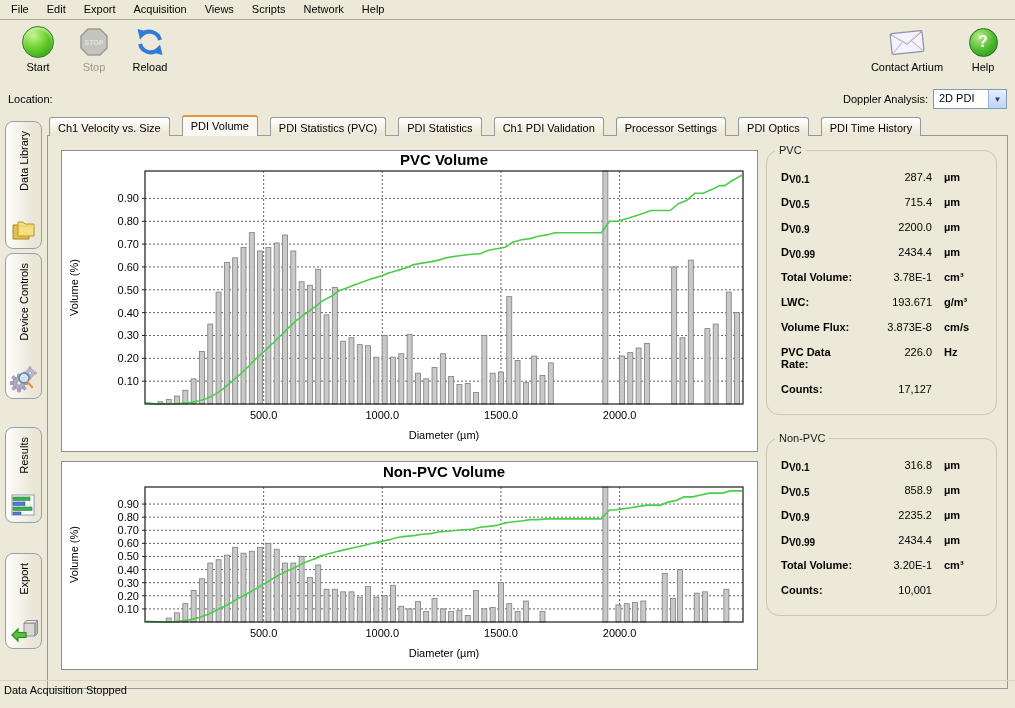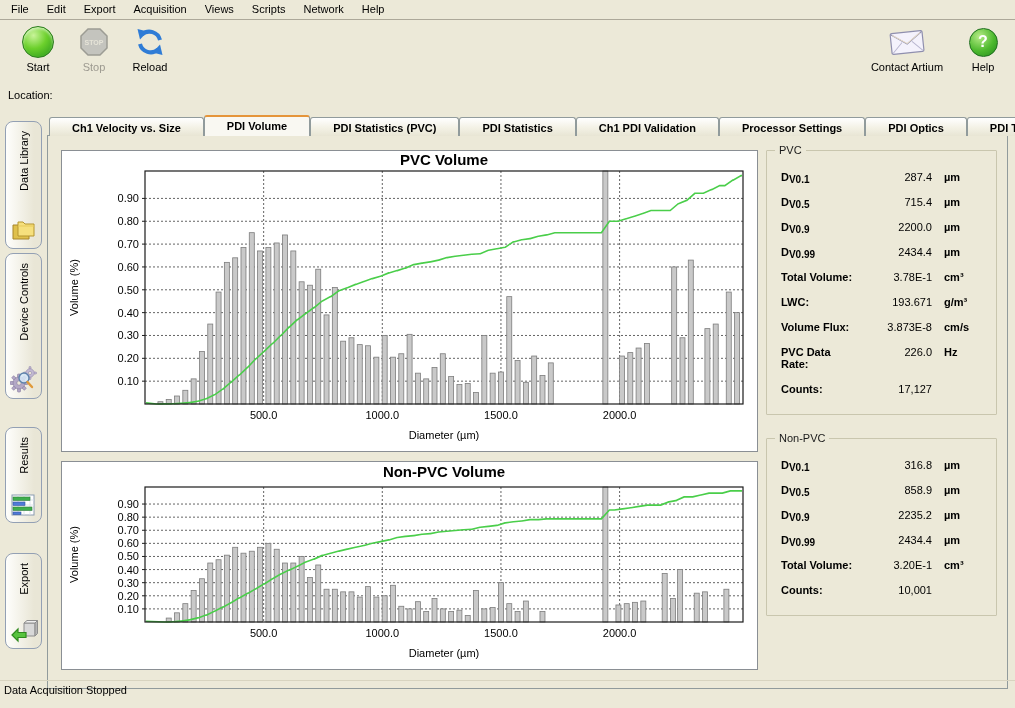--- a/index.html
+++ b/index.html
@@ -39,30 +39,30 @@
   .side-strip{width:47px;display:flex;flex-direction:column;align-items:center;padding-top:9px;flex:none;}
   .side-tab{width:37px;border:1px solid #93a0b4;border-radius:8px;
     background:linear-gradient(90deg,#fefefc,#e9e6d6 80%);
     display:flex;flex-direction:column;align-items:center;justify-content:space-between;
     padding:9px 0 5px;box-sizing:border-box;cursor:default;}
   .side-label{writing-mode:vertical-rl;transform:rotate(180deg);font-size:11px;white-space:nowrap;}
 
   .content{flex:1;display:flex;flex-direction:column;min-width:0;margin-right:7px;}
   .tab-bar{display:flex;align-items:flex-end;padding-left:2px;height:23px;flex:none;}
   .tab{border:1px solid #919b9c;border-bottom:none;border-radius:3px 3px 0 0;
-    padding:4px 22px 2px;margin-right:0;background:linear-gradient(#ffffff,#f3f1e5 55%,#e8e5d4);
-    position:relative;top:1px;white-space:nowrap;cursor:default;font-weight:bold;}
+    padding:4px 8px 2px;margin-right:12px;background:linear-gradient(#ffffff,#f3f1e5 55%,#e8e5d4);
+    position:relative;top:1px;white-space:nowrap;cursor:default;}
   .tab.active{background:#f9f8f2;border-top:2px solid #e5953a;padding-top:3px;padding-bottom:4px;z-index:2;}
   .panel{flex:1;border:1px solid #919b9c;background:#ece9d8;display:flex;padding:14px 0 0 13px;box-sizing:border-box;min-height:0;}
   .charts-col{width:697px;flex:none;display:flex;flex-direction:column;}
   .chart-panel{background:#fff;border:1px solid #8a8f94;flex:none;}
   .chart-panel + .chart-panel{margin-top:9px;}
 
   .stats-col{flex:1;padding:0 10px 0 8px;min-width:0;}
-  .groupbox{border:1px solid #c9c6ae;border-radius:1px;position:relative;
+  .groupbox{border:1px solid #c9c6ae;border-radius:13px;position:relative;
     padding:20px 14px 6px;margin-bottom:23px;}
   .groupbox-legend{position:absolute;top:-7px;left:8px;background:#ece9d8;padding:0 4px;color:#1a1a1a;}
   .stat-row{display:grid;grid-template-columns:1fr 76px 50px;align-items:baseline;margin-bottom:13px;}
   .stat-label{font-weight:bold;}
   .stat-value{text-align:right;}
   .stat-unit{font-weight:bold;padding-left:12px;}
   .dsub{font-size:10px;font-weight:bold;position:relative;top:2px;}
 
   .status-bar{position:absolute;left:0;right:0;bottom:0;height:28px;box-sizing:border-box;
     padding:3px 0 0 4px;border-top:1px solid #d8d4c0;}
@@ -127,20 +127,27 @@
         <div class="ic">
             <div class="help-circle">?</div>
           </div>
         <div class="tool-label">Help</div>
       </div>
     </div>
   </div>
 
   <div class="location-row">
     <span style="margin-right:20px">Location:</span>
+    <div class="doppler">
+      <span>Doppler Analysis:</span>
+      <div class="combo">
+        <span class="combo-value">2D PDI</span>
+        <span class="combo-btn">▼</span>
+      </div>
+    </div>
   </div>
 
   <div class="main">
     <div class="side-strip" id="side-strip">
         <div class="side-tab" style="height: 128px; margin-top: 0px;">
           <span class="side-label">Data Library</span>
           <svg width="28" height="24" viewBox="0 0 28 24">
             <path d="M3 6 L3 20 L19 20 L19 8 L10 8 L8 6 Z" fill="#dfc04c" stroke="#a8862a" stroke-width="1"></path>
             <path d="M8 3 L8 17 L24 17 L24 5 L15 5 L13 3 Z" fill="#f6e07d" stroke="#b5952f" stroke-width="1"></path>
             <path d="M8 7 L24 7" stroke="#e7c95a" stroke-width="1"></path>

